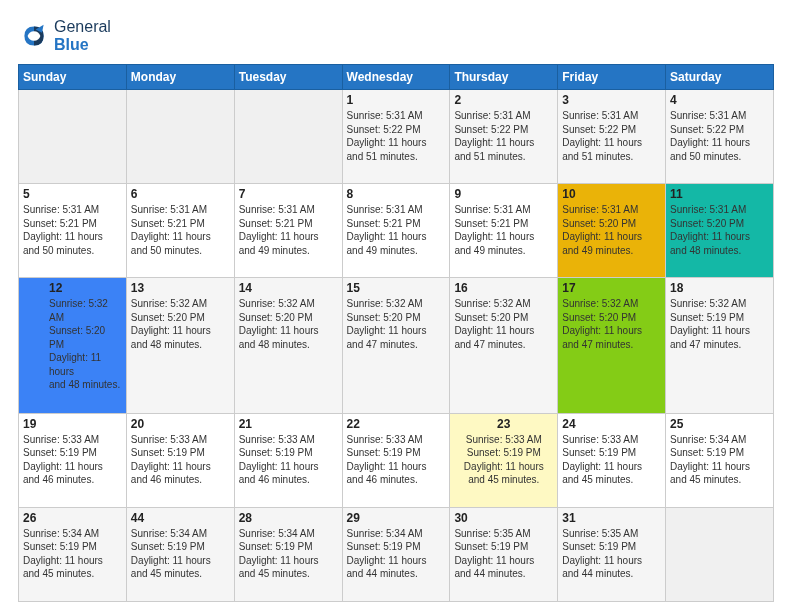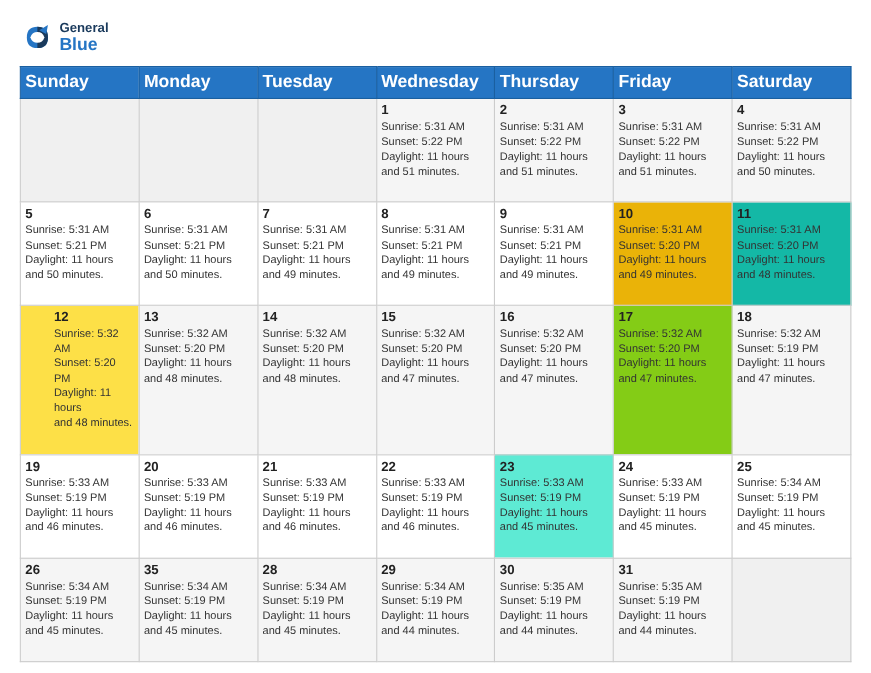--- a/index.html
+++ b/index.html
@@ -47,21 +47,21 @@
     }
     .calendar {
       flex: 1;
       border-collapse: collapse;
       width: 100%;
       table-layout: fixed;
     }
     .calendar th {
       background: #2575c4;
       color: #fff;
-      font-size: 16px;
+      font-size: 12px;
       font-weight: bold;
       padding: 5px 4px;
       text-align: left;
       border: 1px solid #1a5fa0;
     }
     .calendar td {
       border: 1px solid #ccc;
       vertical-align: top;
       padding: 3px 4px;
       font-size: 10px;
@@ -96,21 +96,21 @@
 <div class="page">
   <div class="header">
     <div class="logo">
       <svg class="logo-icon" viewBox="0 0 40 40">
         <path d="M8 20 Q8 8 20 8 Q32 8 32 20 Q32 32 20 32 Q8 32 8 20Z" fill="#2575c4"></path>
         <path d="M20 8 Q32 8 32 20 Q32 32 20 32Z" fill="#1a3a5c"></path>
         <path d="M20 14 Q26 14 28 20 Q26 26 20 26 Q14 26 12 20 Q14 14 20 14Z" fill="#fff"></path>
         <polygon points="22,12 32,6 30,16" fill="#2575c4"></polygon>
       </svg>
       <div>
-        <div style="font-size:12px;font-weight:bold;color:#1a3a5c;">General</div>
+        <div style="font-size:16px;font-weight:normal;color:#1a3a5c;">General</div>
         <div style="font-size:16px;font-weight:bold;color:#2575c4;">Blue</div>
       </div>
     </div>
     <div class="title-block">
       <div class="month-title"></div>
       <div class="location"></div>
     </div>
   </div>
 
   <table class="calendar">
@@ -204,21 +204,21 @@
           </td>
           <td style="background: #14b8a6;">
             <div class="day-num">11</div>
             <div class="day-info" style="white-space: pre-line;">Sunrise: 5:31 AM
 Sunset: 5:20 PM
 Daylight: 11 hours
 and 48 minutes.</div>
           </td>
         </tr>
         <tr>
-          <td style="background: #fde047; padding-left: 30px;">
+          <td style="background: #3b82f6; padding-left: 30px;">
             <div class="day-num">12</div>
             <div class="day-info" style="white-space: pre-line;">Sunrise: 5:32 AM
 Sunset: 5:20 PM
 Daylight: 11 hours
 and 48 minutes.</div>
           </td>
           <td style="background: rgb(245, 245, 245);">
             <div class="day-num">13</div>
             <div class="day-info" style="white-space: pre-line;">Sunrise: 5:32 AM
 Sunset: 5:20 PM
@@ -283,21 +283,21 @@
 Daylight: 11 hours
 and 46 minutes.</div>
           </td>
           <td style="background: rgb(255, 255, 255);">
             <div class="day-num">22</div>
             <div class="day-info" style="white-space: pre-line;">Sunrise: 5:33 AM
 Sunset: 5:19 PM
 Daylight: 11 hours
 and 46 minutes.</div>
           </td>
-          <td style="background: #5eead4;">
+          <td style="background: #fef9c3; text-align: center;">
             <div class="day-num">23</div>
             <div class="day-info" style="white-space: pre-line;">Sunrise: 5:33 AM
 Sunset: 5:19 PM
 Daylight: 11 hours
 and 45 minutes.</div>
           </td>
           <td style="background: rgb(255, 255, 255);">
             <div class="day-num">24</div>
             <div class="day-info" style="white-space: pre-line;">Sunrise: 5:33 AM
 Sunset: 5:19 PM
@@ -314,21 +314,21 @@
         </tr>
         <tr>
           <td style="background: rgb(245, 245, 245);">
             <div class="day-num">26</div>
             <div class="day-info" style="white-space: pre-line;">Sunrise: 5:34 AM
 Sunset: 5:19 PM
 Daylight: 11 hours
 and 45 minutes.</div>
           </td>
           <td style="background: rgb(245, 245, 245);">
-            <div class="day-num">35</div>
+            <div class="day-num">44</div>
             <div class="day-info" style="white-space: pre-line;">Sunrise: 5:34 AM
 Sunset: 5:19 PM
 Daylight: 11 hours
 and 45 minutes.</div>
           </td>
           <td style="background: rgb(245, 245, 245);">
             <div class="day-num">28</div>
             <div class="day-info" style="white-space: pre-line;">Sunrise: 5:34 AM
 Sunset: 5:19 PM
 Daylight: 11 hours

